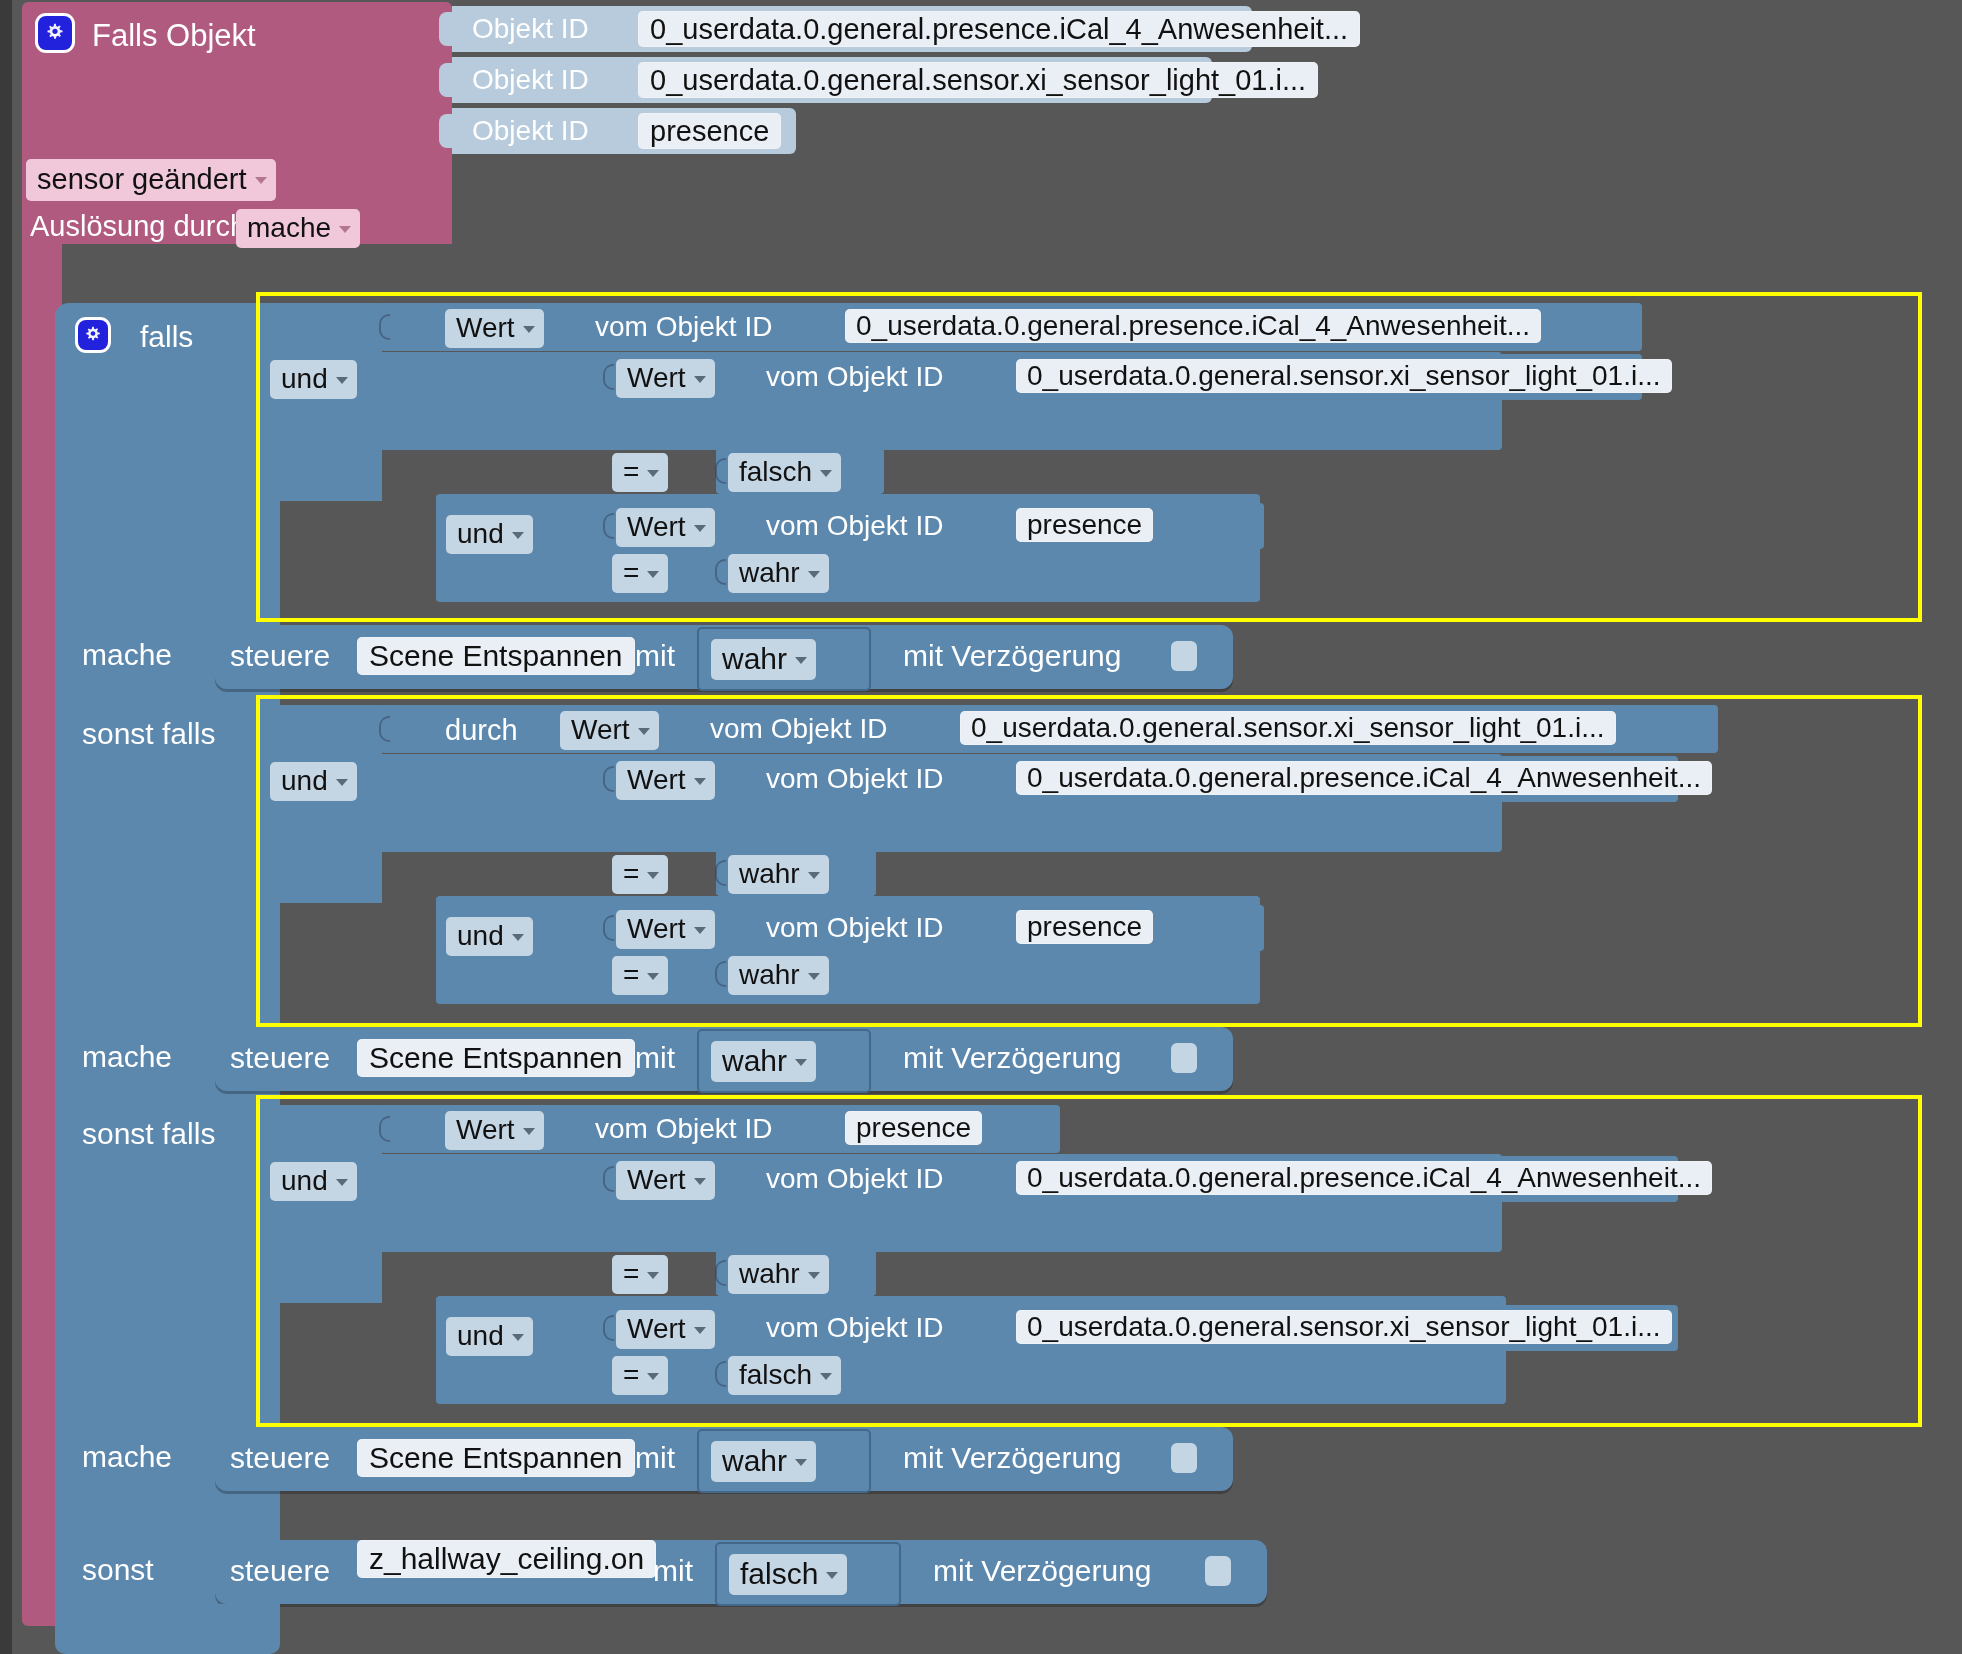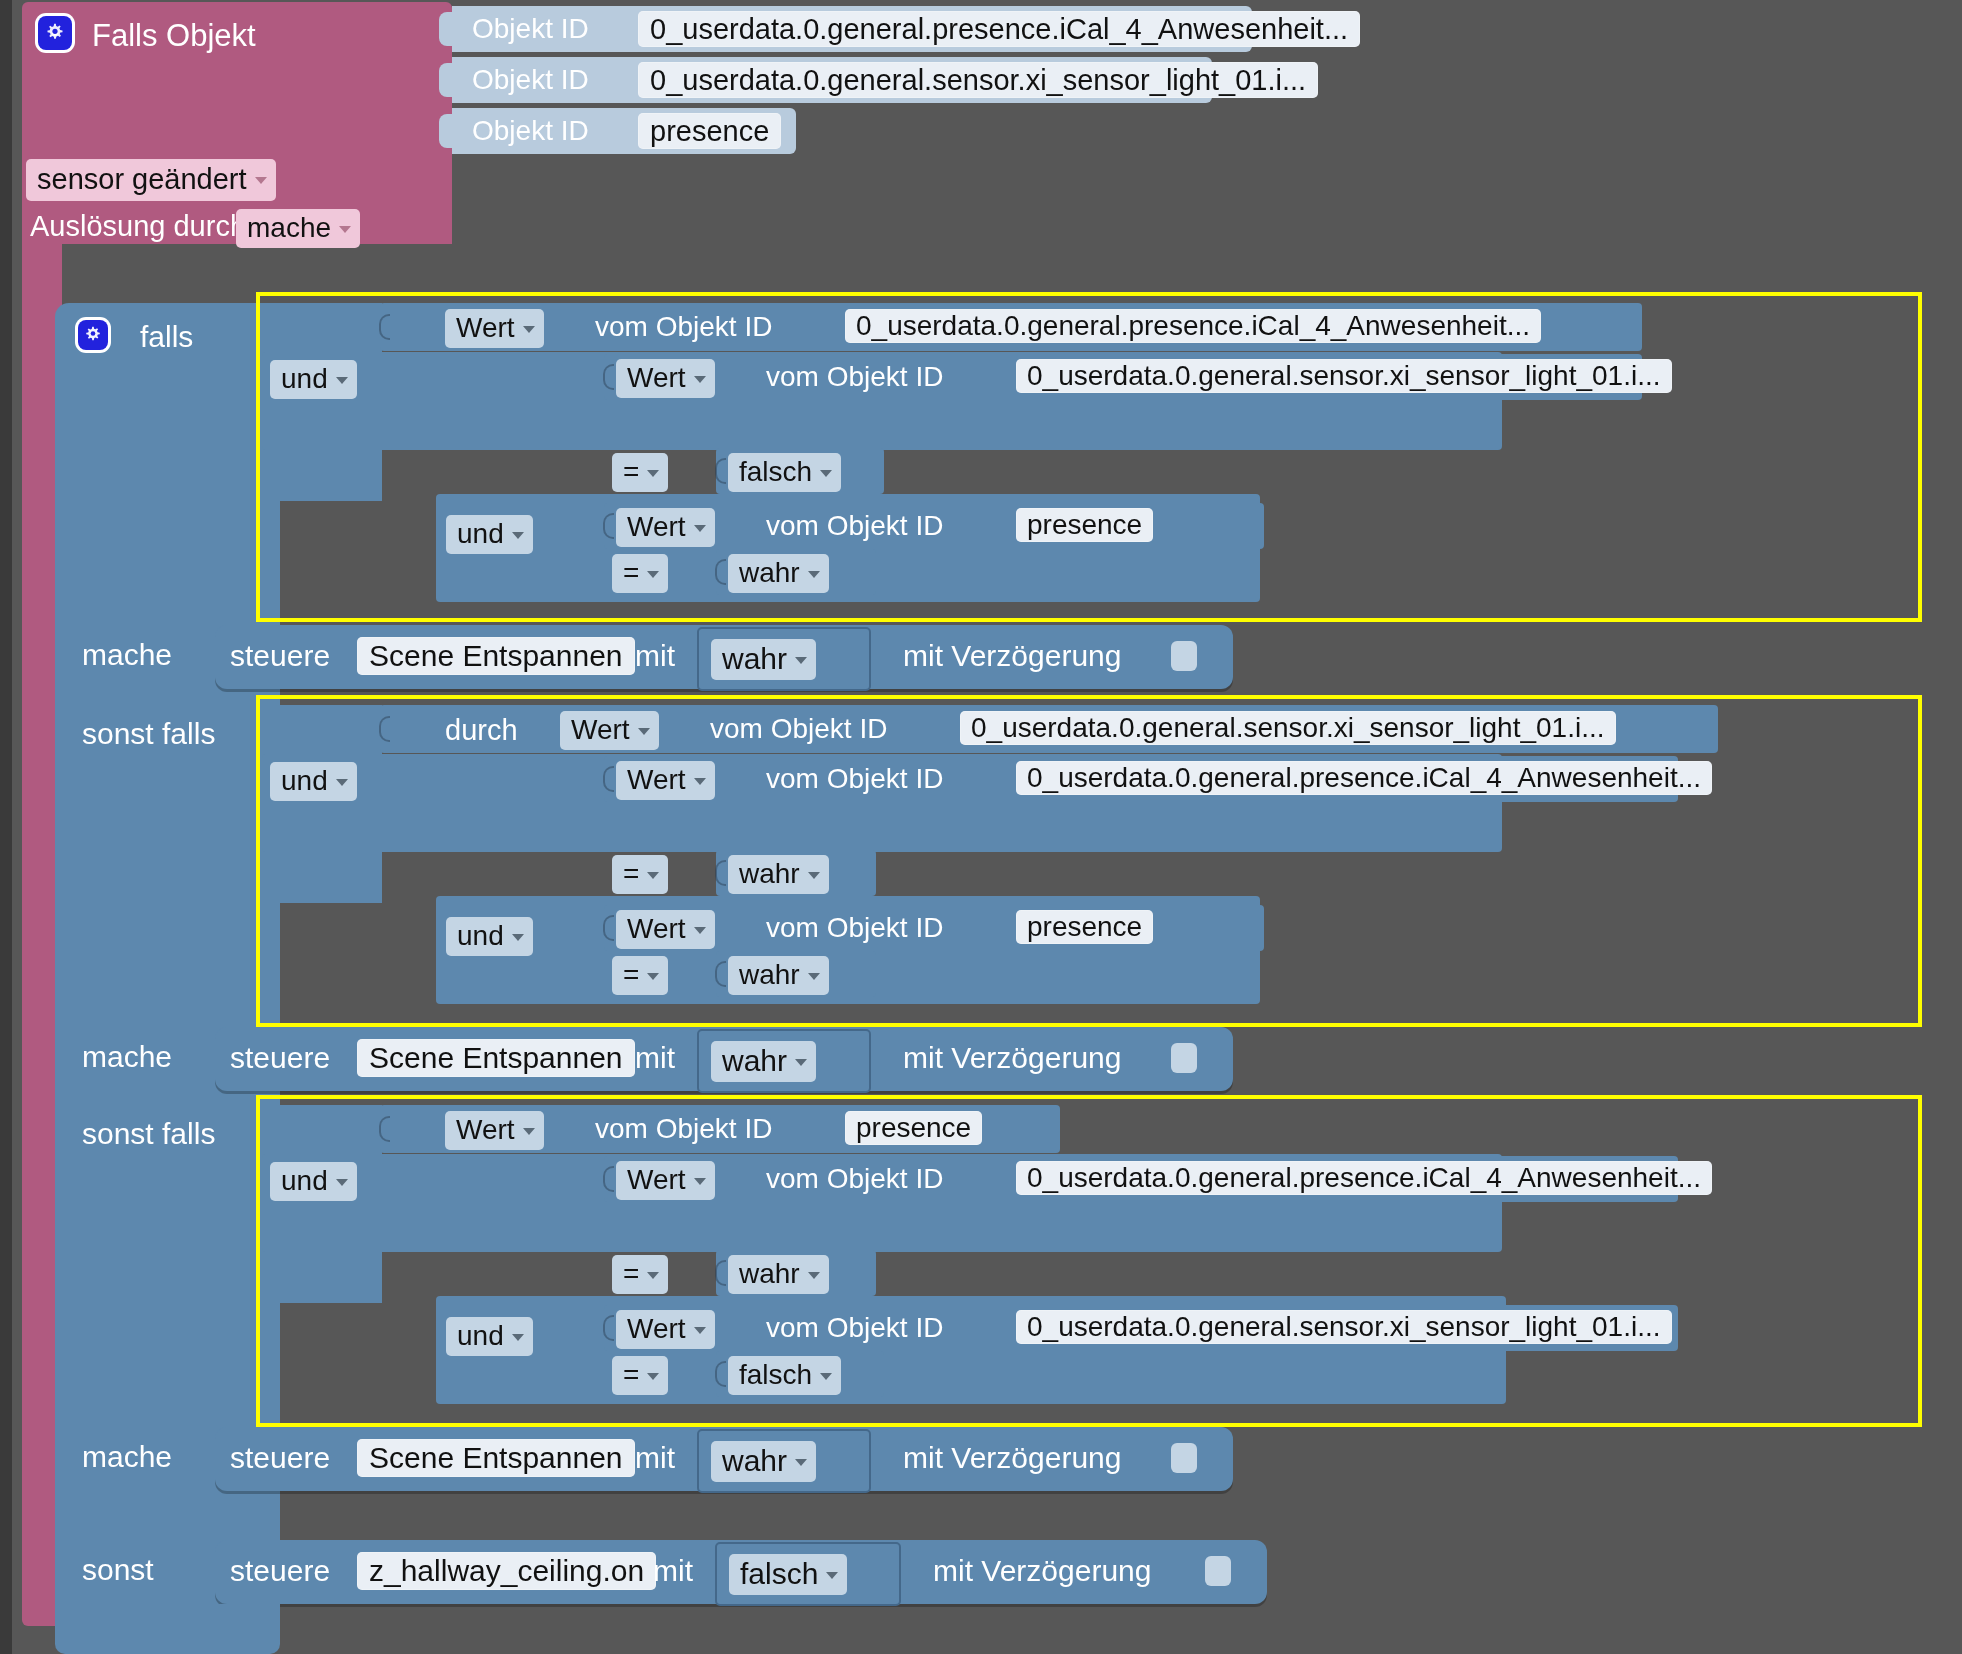--- a/index.html
+++ b/index.html
@@ -380,21 +380,21 @@
     <span>wahr</span>
     <span class="caret"></span>
   </span>
   <span class="wlabel abs" style="left:688px;top:14px;font-size:30px;">mit Verzögerung</span>
   <span class="checkbox abs" style="left:956px;top:16px;"></span>
 </div>
 
 <div class="abs wlabel" style="left:82px;top:1553px;font-size:30px;">sonst</div>
 <div class="abs blue" style="left:215px;top:1540px;width:1052px;height:64px;border-radius:12px;box-shadow:0 3px 0 rgba(0,0,0,.25);">
   <span class="wlabel abs" style="left:15px;top:14px;font-size:30px;">steuere</span>
-  <span class="field abs" style="left:142px;top:12px;height:38px;padding:0 12px;font-size:30px;">z_hallway_ceiling.on</span>
+  <span class="field abs" style="left:142px;top:0;height:38px;padding:0 12px;font-size:30px;">z_hallway_ceiling.on</span>
   <span class="wlabel abs" style="left:438px;top:14px;font-size:30px;">mit</span>
   <span class="abs" style="left:500px;top:2px;width:182px;height:60px;border:2px solid #44688a;border-radius:5px;"></span>
   <span class="dd abs" style="left:514px;top:14px;height:36px;font-size:30px;">
     <span>falsch</span>
     <span class="caret"></span>
   </span>
   <span class="wlabel abs" style="left:718px;top:14px;font-size:30px;">mit Verzögerung</span>
   <span class="checkbox abs" style="left:990px;top:16px;"></span>
 </div>
 

